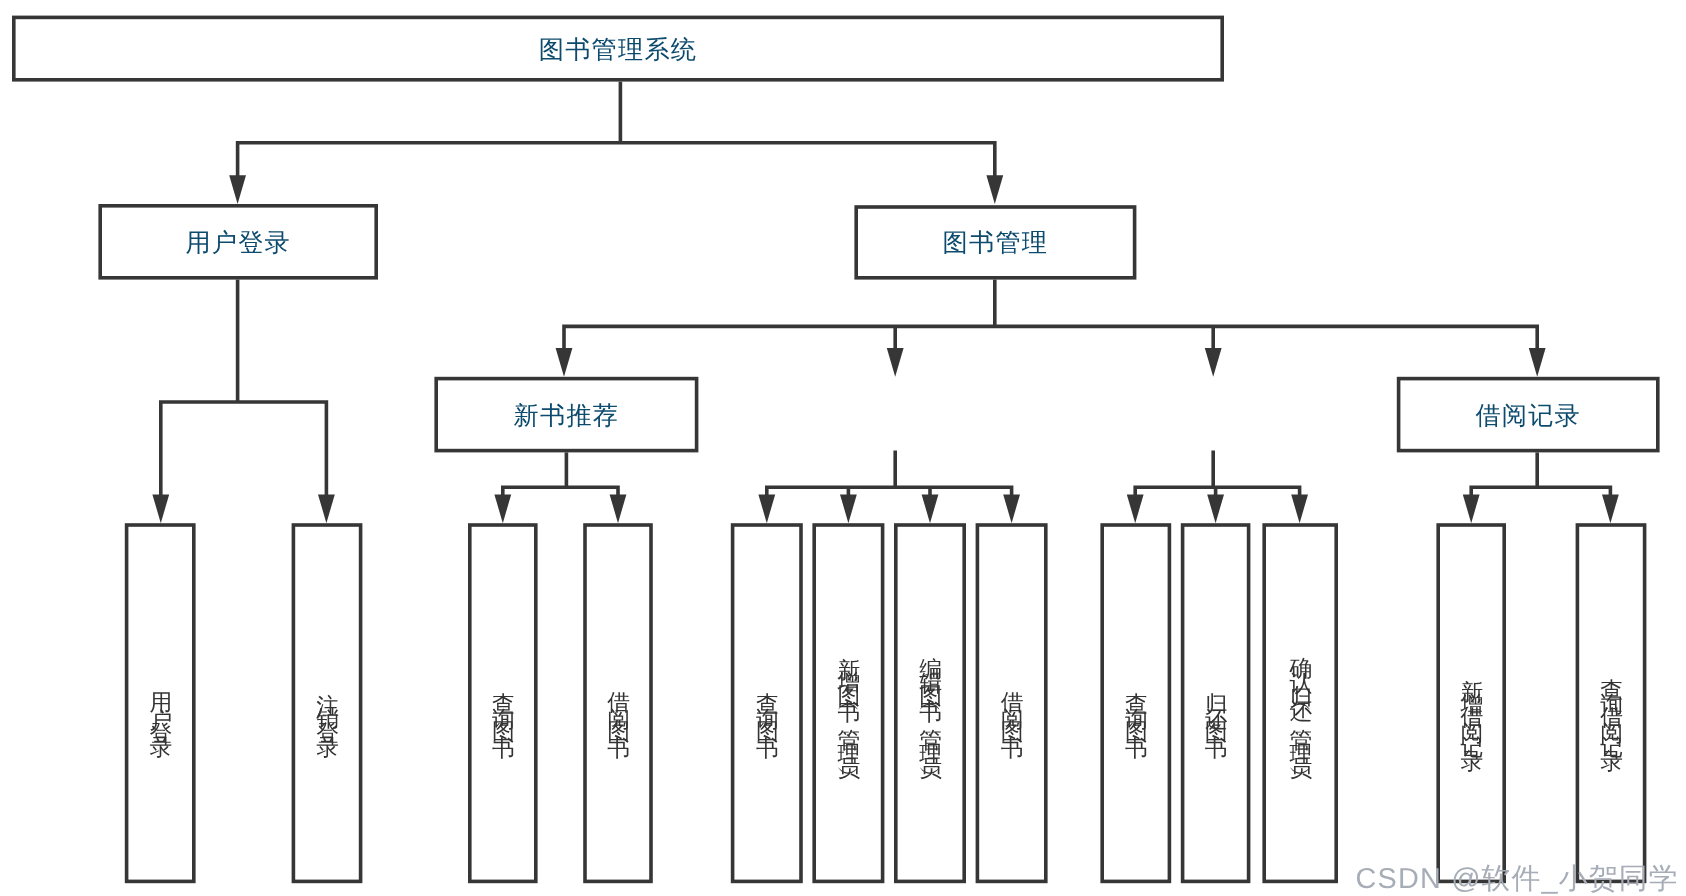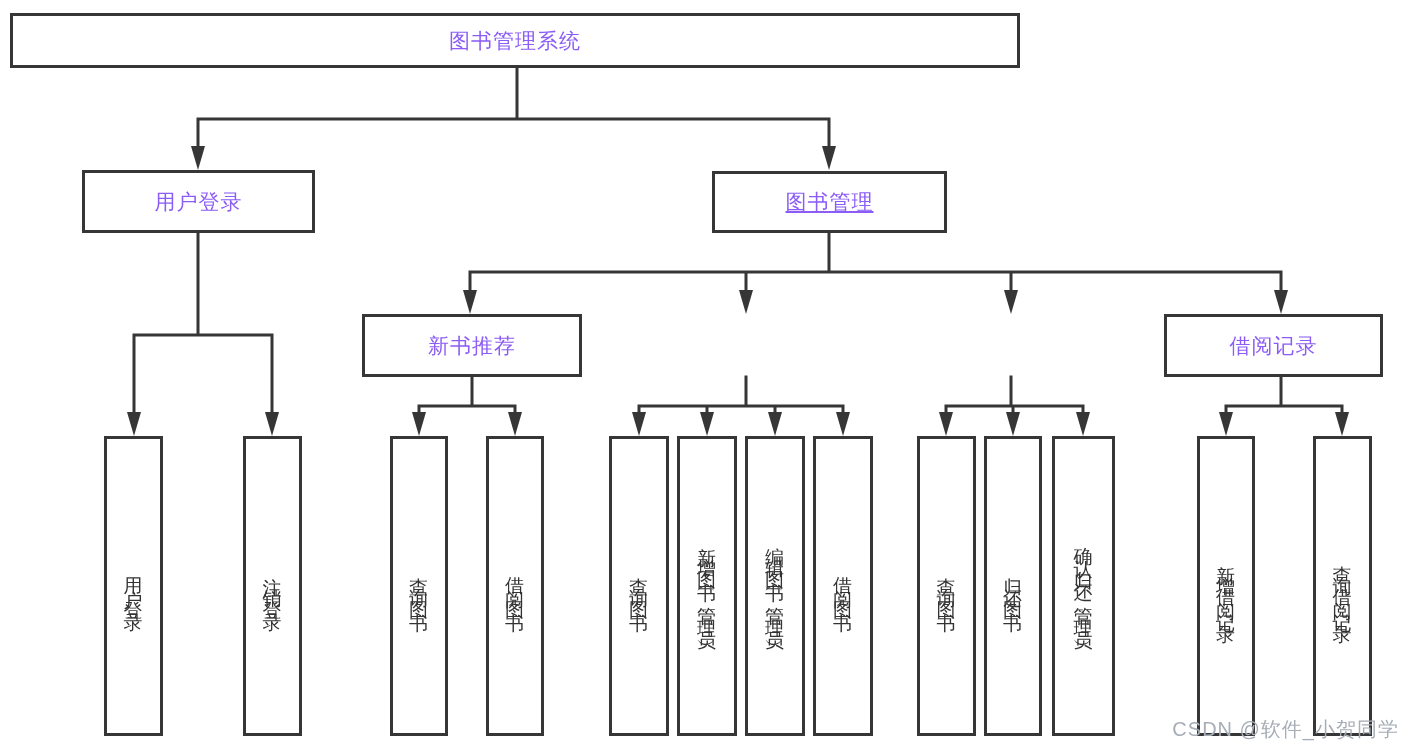--- a/index.html
+++ b/index.html
@@ -23,21 +23,21 @@
   }
   .hbox {
     position: absolute;
     box-sizing: border-box;
     background: #ffffff;
     border: 3px solid #363636;
     display: flex;
     align-items: center;
     justify-content: center;
     font-size: 21px;
-    color: #8b5cf6;
+    color: #0c4a6e;
     letter-spacing: 1px;
     white-space: nowrap;
   }
   .vbox {
     position: absolute;
     box-sizing: border-box;
     top: 436px;
     height: 300px;
     background: #ffffff;
     border: 3px solid #363636;
@@ -49,21 +49,21 @@
     writing-mode: vertical-rl;
     font-size: 19px;
     color: #333333;
     letter-spacing: 12px;
     line-height: 1;
   }
   #watermark {
     position: absolute;
     top: 716px;
     right: 6px;
-    font-size: 20px;
+    font-size: 24px;
     color: #a6adb7;
     letter-spacing: 1px;
     white-space: nowrap;
   }
 </style>
 </head>
 <body>
 
 <div id="canvas">
 
@@ -103,21 +103,21 @@
       <polygon points="1006,412 1020,412 1013,436"></polygon>
       <polygon points="1076,412 1090,412 1083,436"></polygon>
       <polygon points="1219,412 1233,412 1226,436"></polygon>
       <polygon points="1335,412 1349,412 1342,436"></polygon>
     </g>
   </svg>
 
   <div class="hbox" style="left:10px; top:13px; width:1010px; height:55px;">图书管理系统</div>
 
   <div class="hbox" style="left:82px; top:170px; width:233px; height:63px;">用户登录</div>
-  <div class="hbox" style="left:712px; top:171px; width:235px; height:62px;text-decoration:underline;">图书管理</div>
+  <div class="hbox" style="left:712px; top:171px; width:235px; height:62px;">图书管理</div>
 
   <div class="hbox" style="left:362px; top:314px; width:220px; height:63px;">新书推荐</div>
   <div class="hbox" style="left:1164px; top:314px; width:219px; height:63px;">借阅记录</div>
 
   <div class="vbox" style="left:104px; width:59px;">
     <span>用户登录</span>
   </div>
   <div class="vbox" style="left:243px; width:59px;">
     <span>注销登录</span>
   </div>

